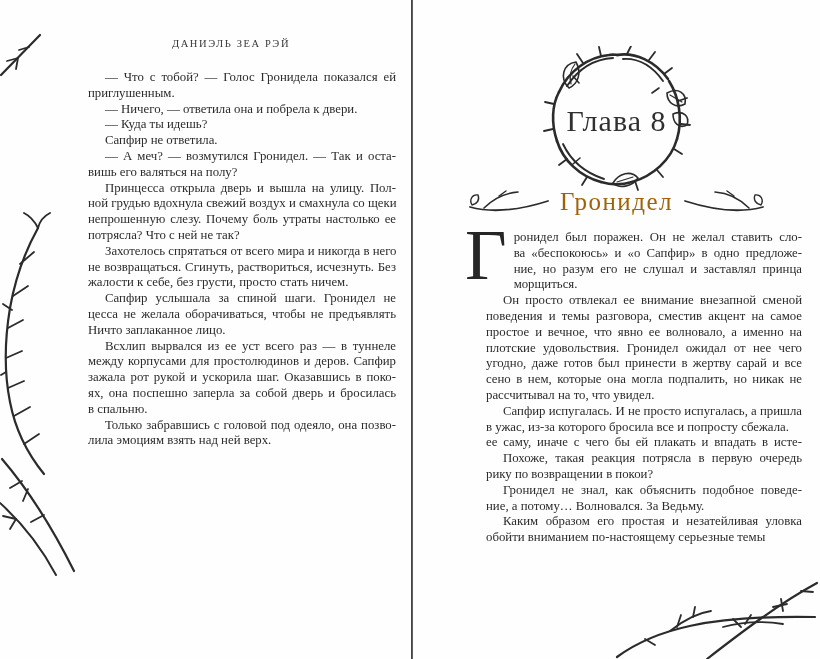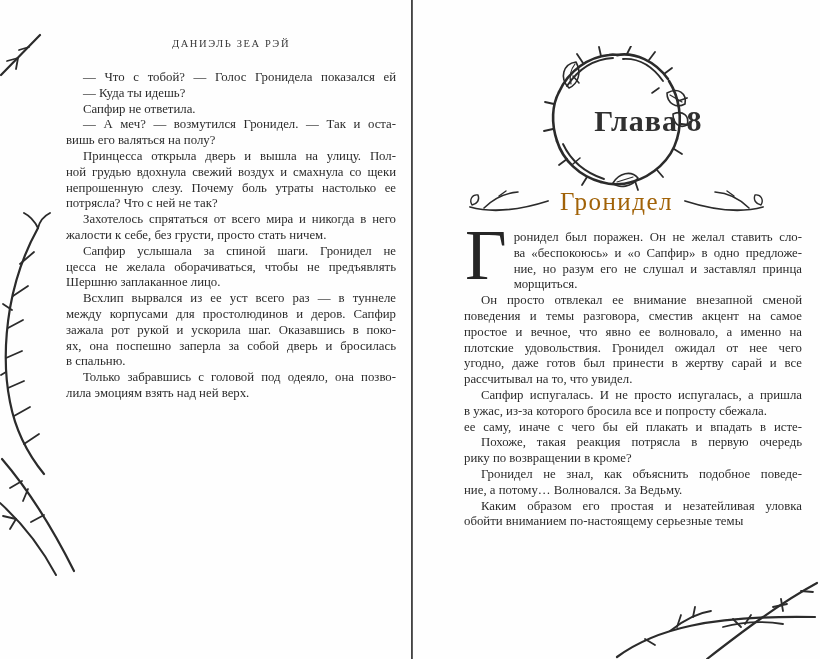--- a/index.html
+++ b/index.html
@@ -40,20 +40,21 @@
     font-size:12.8px;line-height:15.8px;
   }
   .left .body-text{left:66px;top:70px;width:330px;}
   .right .body-text{left:51px;top:230px;width:338px;}
   .para{margin:0;}
   .line{
     white-space:nowrap;
     text-align:justify;
     text-align-last:justify;
     text-justify:inter-word;
+    margin-left:22px;
   }
   .line.last{text-align-last:left;}
   .line.indent{text-indent:17px;}
 
   .dropcap{
     float:left;
     font-size:72px;
     line-height:50px;
     height:48px;
     padding:0 7px 0 1px;
@@ -62,24 +63,23 @@
 
   
   .wreath-wrap{
     position:absolute;top:46px;left:50%;
     width:172px;height:150px;
     transform:translateX(-50%);
   }
   .wreath-wrap svg{position:absolute;top:0;left:0;}
   .chapter-title{
     position:absolute;top:58px;left:0;right:0;
-    text-align:right;
+    text-align:center;
     font-size:30px;letter-spacing:1px;
     color:#303030;
-    font-weight:bold;
   }
   .section-heading{
     position:absolute;top:188px;left:0;right:0;
     display:flex;align-items:center;justify-content:center;
     gap:8px;
   }
   .section-title{
     font-size:25px;letter-spacing:1.5px;color:#a16207;
     padding:0 2px;
   }
@@ -106,45 +106,50 @@
 
 <div class="spread">
 
   <div class="page left">
 
     <div class="running-head">ДАНИЭЛЬ ЗЕА РЭЙ</div>
 
     <div class="body-text">
         <div class="para">
           <div class="line indent">— Что с тобой? — Голос Гронидела показался ей</div>
+          <div class="line last">приглушенным.</div>
+        </div>
+        <div class="para">
+          <div class="line last indent">— Ничего, — ответила она и побрела к двери.</div>
         </div>
         <div class="para">
           <div class="line last indent">— Куда ты идешь?</div>
         </div>
         <div class="para">
           <div class="line last indent">Сапфир не ответила.</div>
         </div>
         <div class="para">
           <div class="line indent">— А меч? — возмутился Гронидел. — Так и оста-</div>
           <div class="line last">вишь его валяться на полу?</div>
         </div>
         <div class="para">
           <div class="line indent">Принцесса открыла дверь и вышла на улицу. Пол-</div>
           <div class="line">ной грудью вдохнула свежий воздух и смахнула со щеки</div>
           <div class="line">непрошенную слезу. Почему боль утраты настолько ее</div>
           <div class="line last">потрясла? Что с ней не так?</div>
         </div>
         <div class="para">
           <div class="line indent">Захотелось спрятаться от всего мира и никогда в него</div>
+          <div class="line">не возвращаться. Сгинуть, раствориться, исчезнуть. Без</div>
           <div class="line last">жалости к себе, без грусти, просто стать ничем.</div>
         </div>
         <div class="para">
           <div class="line indent">Сапфир услышала за спиной шаги. Гронидел не</div>
           <div class="line">цесса не желала оборачиваться, чтобы не предъявлять</div>
-          <div class="line last">Шершню заплаканное лицо.</div>
+          <div class="line last">Ничто заплаканное лицо.</div>
         </div>
         <div class="para">
           <div class="line indent">Всхлип вырвался из ее уст всего раз — в туннеле</div>
           <div class="line">между корпусами для простолюдинов и деров. Сапфир</div>
           <div class="line">зажала рот рукой и ускорила шаг. Оказавшись в поко-</div>
           <div class="line">ях, она поспешно заперла за собой дверь и бросилась</div>
           <div class="line last">в спальню.</div>
         </div>
         <div class="para">
           <div class="line indent">Только забравшись с головой под одеяло, она позво-</div>
@@ -239,30 +244,31 @@
           <div class="line">ва «беспокоюсь» и «о Сапфир» в одно предложе-</div>
           <div class="line">ние, но разум его не слушал и заставлял принца</div>
           <div class="line last">морщиться.</div>
         </div>
         <div class="para">
           <div class="line indent">Он просто отвлекал ее внимание внезапной сменой</div>
           <div class="line">поведения и темы разговора, сместив акцент на самое</div>
           <div class="line">простое и вечное, что явно ее волновало, а именно на</div>
           <div class="line">плотские удовольствия. Гронидел ожидал от нее чего</div>
           <div class="line">угодно, даже готов был принести в жертву сарай и все</div>
+          <div class="line">сено в нем, которые она могла подпалить, но никак не</div>
           <div class="line last">рассчитывал на то, что увидел.</div>
         </div>
         <div class="para">
           <div class="line indent">Сапфир испугалась. И не просто испугалась, а пришла</div>
           <div class="line last">в ужас, из-за которого бросила все и попросту сбежала.</div>
         </div>
         <div class="para">
           <div class="line">ее саму, иначе с чего бы ей плакать и впадать в исте-</div>
           <div class="line indent">Похоже, такая реакция потрясла в первую очередь</div>
-          <div class="line last">рику по возвращении в кроме?</div>
+          <div class="line last">рику по возвращении в покои?</div>
         </div>
         <div class="para">
           <div class="line indent">Гронидел не знал, как объяснить подобное поведе-</div>
           <div class="line last">ние, а потому… Волновался. За Ведьму.</div>
         </div>
         <div class="para">
           <div class="line indent">Каким образом его простая и незатейливая уловка</div>
           <div class="line last">обойти вниманием по-настоящему серьезные темы</div>
         </div>
       </div>

